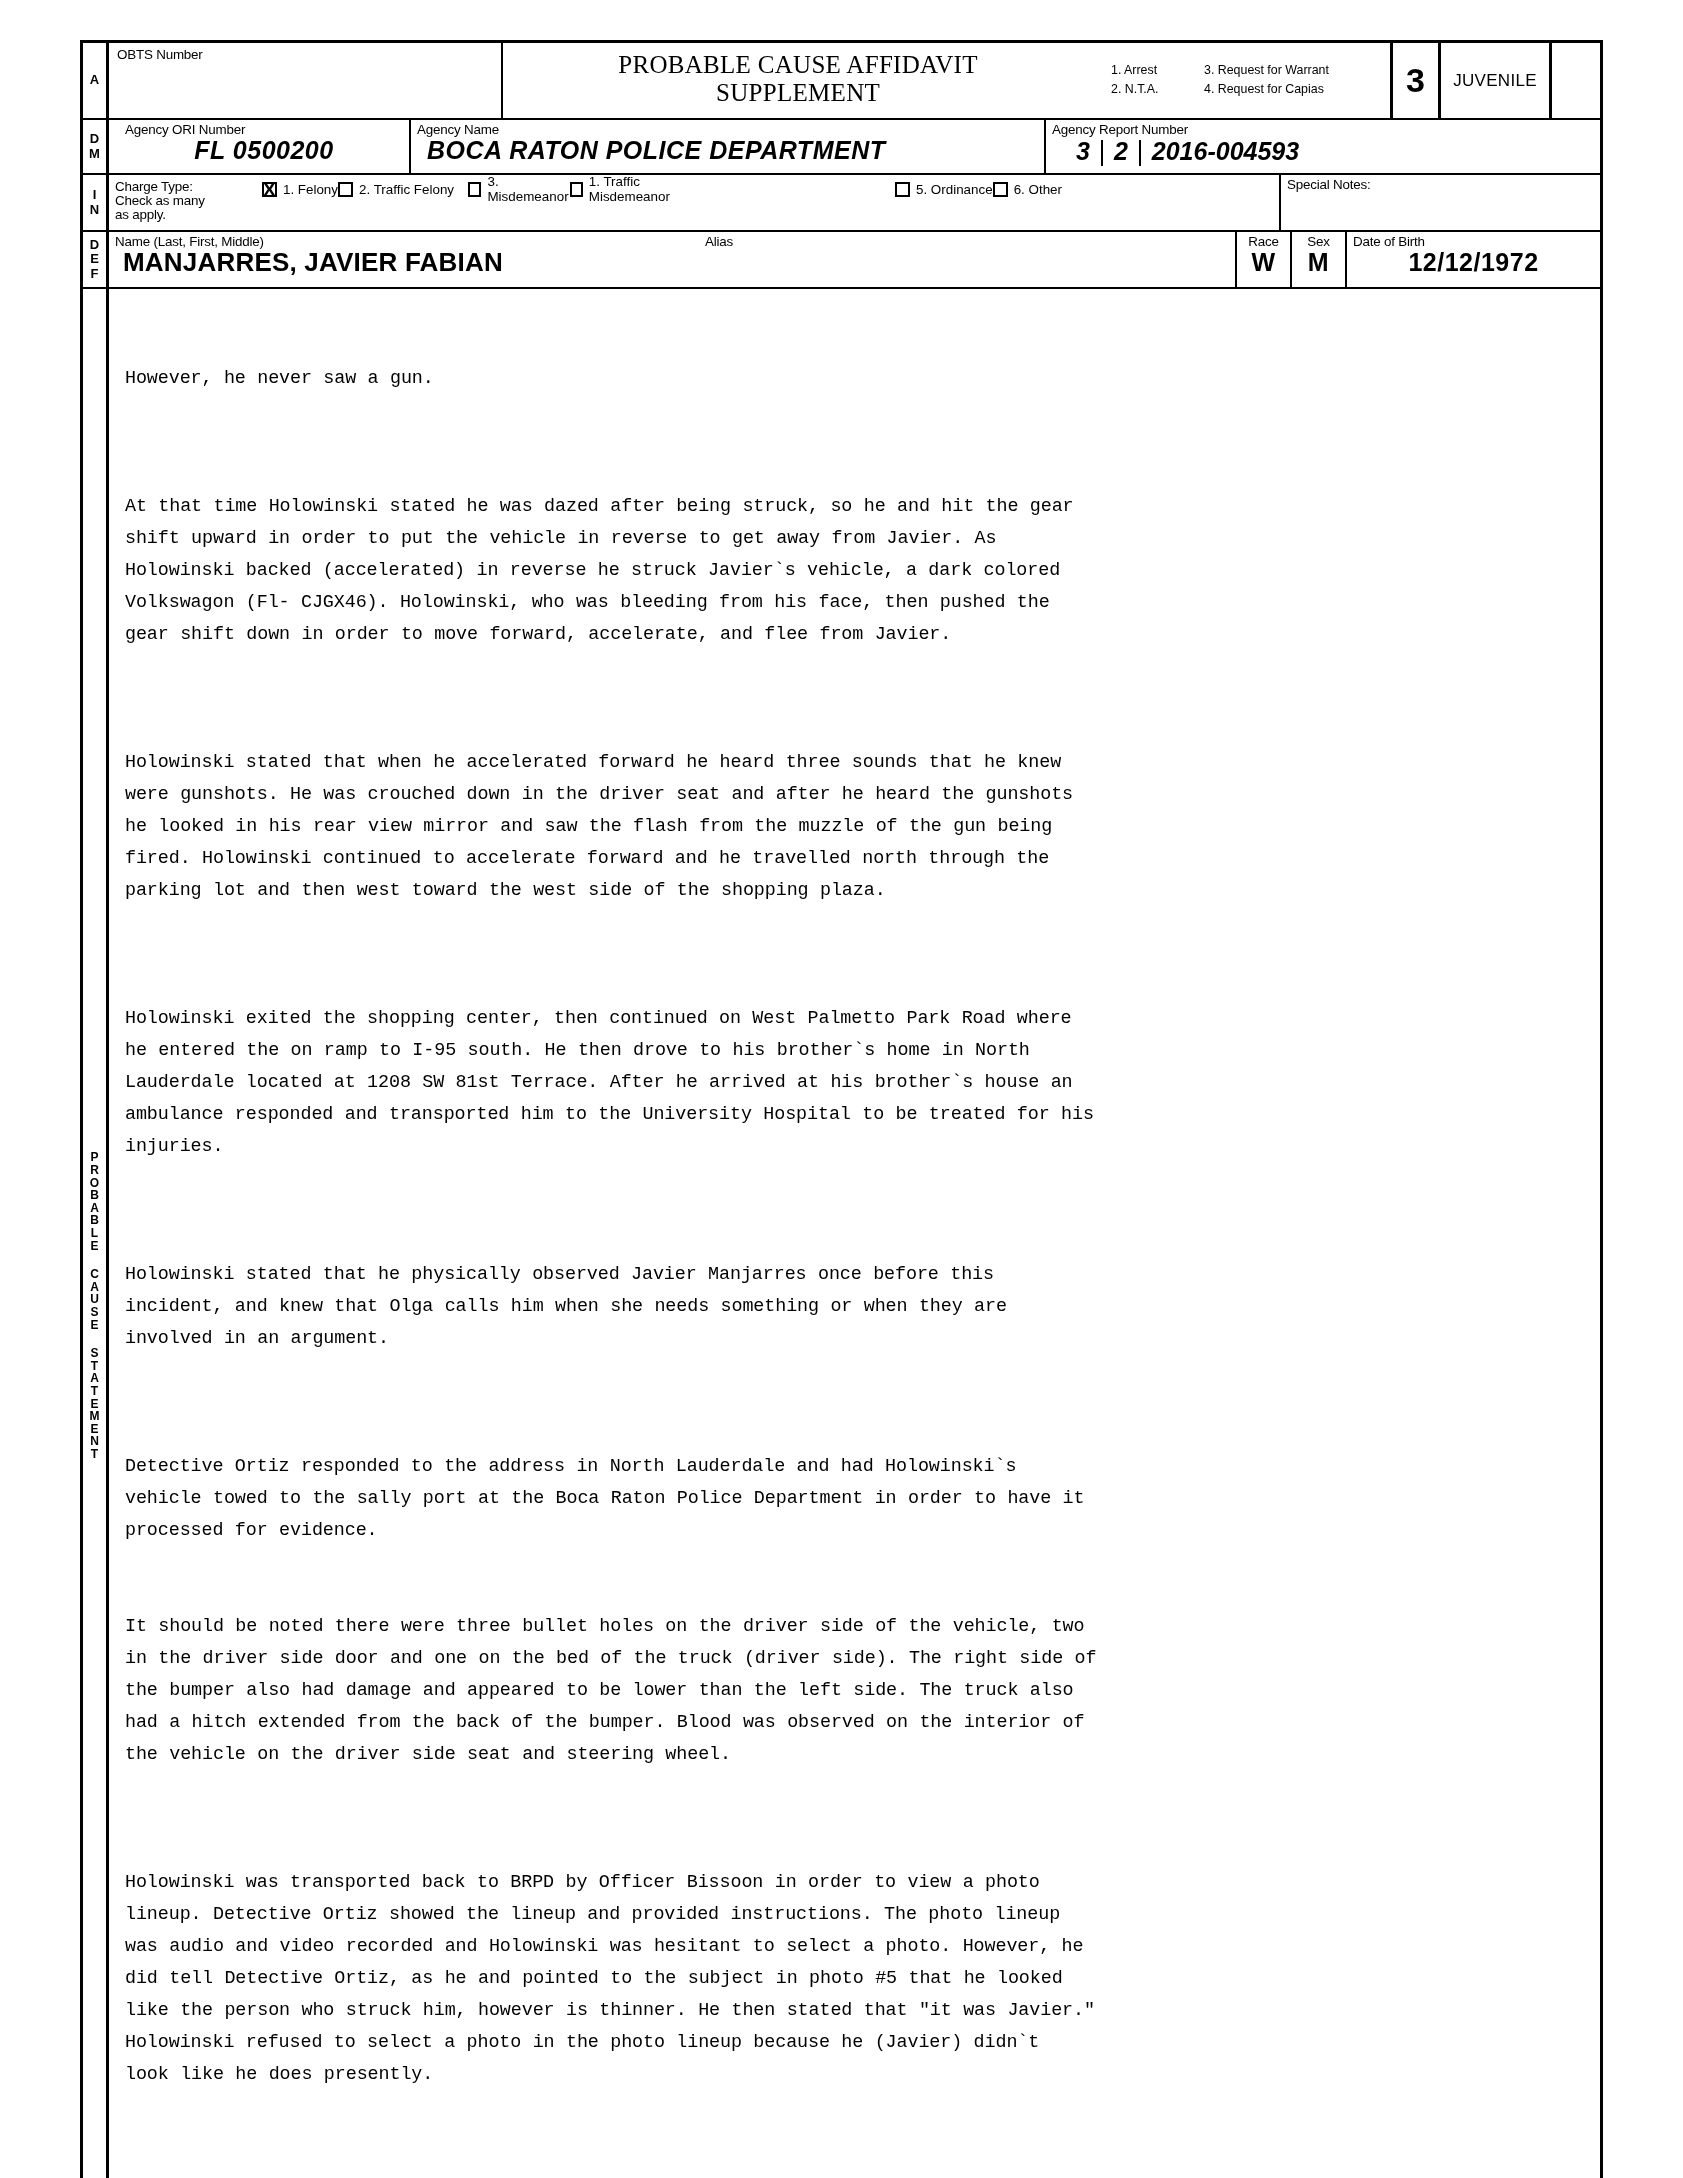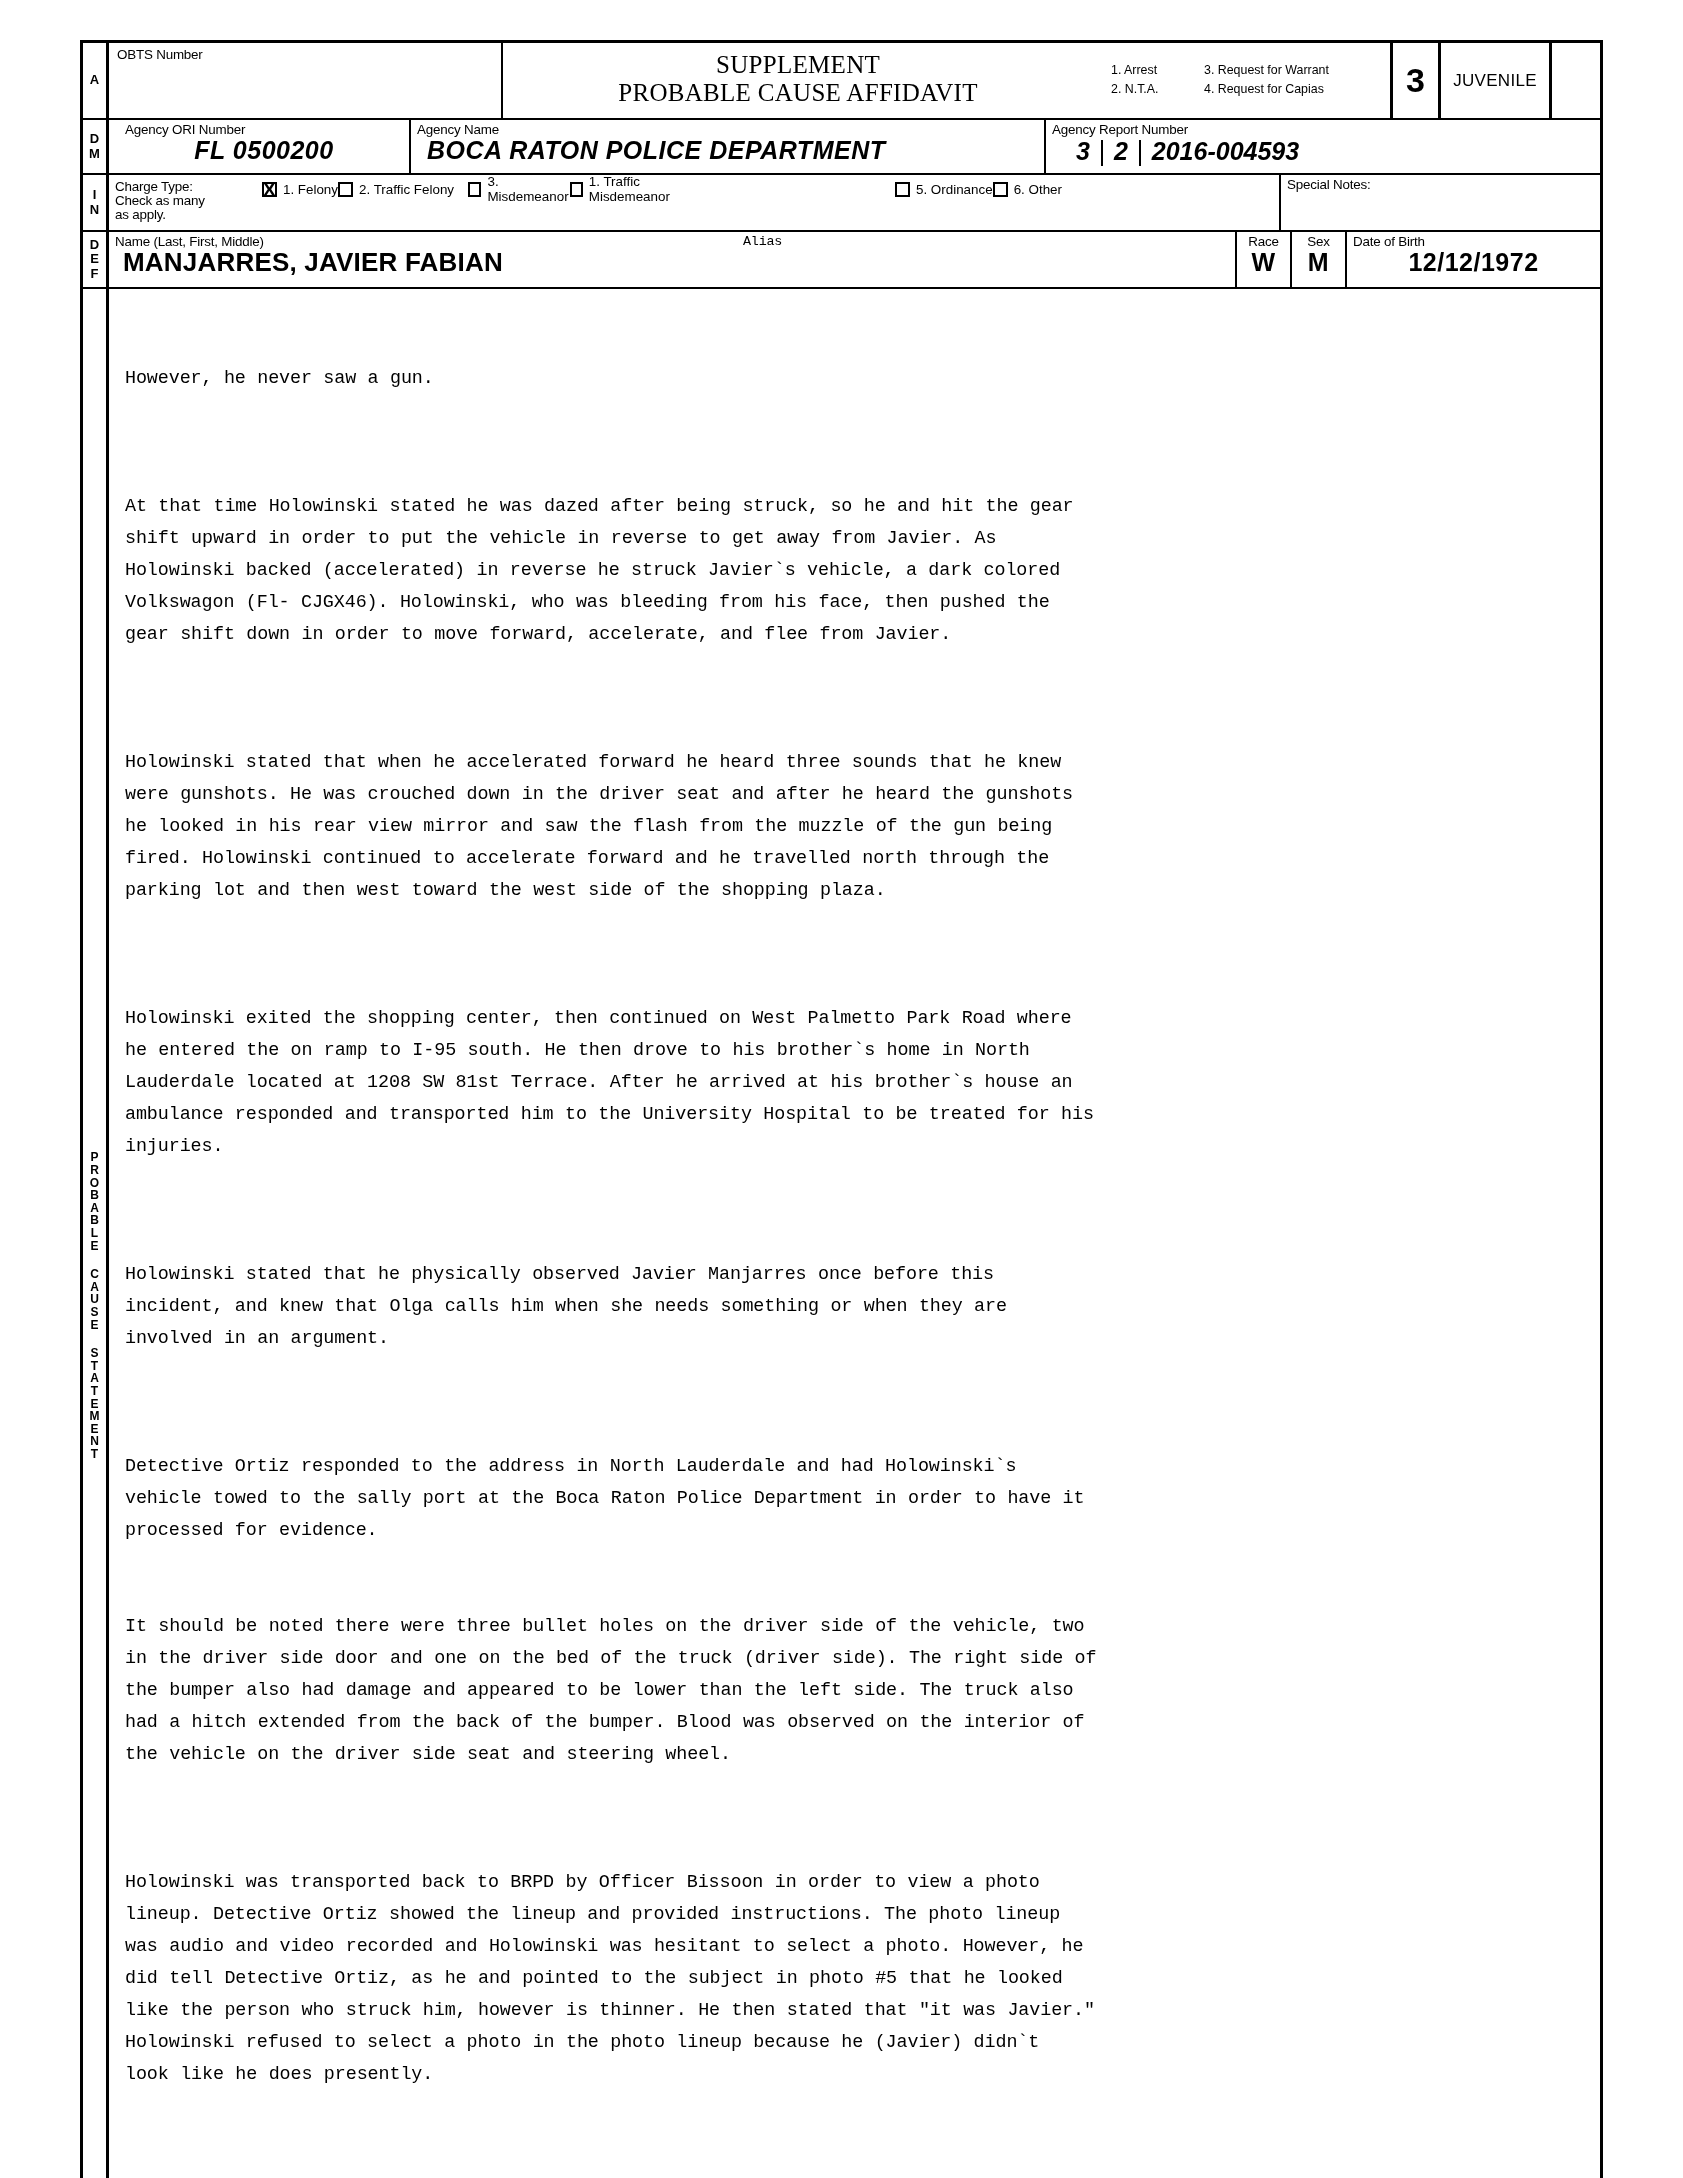--- a/index.html
+++ b/index.html
@@ -89,21 +89,21 @@
   .box.checked::after {
     content: "X"; position:absolute; font-size: 19px; font-weight:bold;
     font-family: "Liberation Sans", sans-serif; line-height: 13px;
   }
   .otherline { flex:1; border-bottom: 2px solid #000; margin-left:8px; height: 14px; }
 
   
   .def-row { height: 57px; }
   .nm { flex: 1; }
   .nm .val { font-size: 26px; font-style: normal; letter-spacing: 0.2px; }
-  .alias-lbl { position:absolute; left: 634px; top: 3px; font-family: Liberation Mono, monospace; }
+  .alias-lbl { position:absolute; left: 596px; top: 3px; }
   .race, .sex { width: 55px; text-align:center; }
   .dob { width: 253px; }
   .race .val, .sex .val, .dob .val { font-style: normal; }
   .race .lbl, .sex .lbl, .dob .lbl { text-align:center; }
   .dob .lbl { text-align:left; }
   .dob .val { text-align:center; }
 
   
   .narr-row { }
   .narr-side { font-size: 12px; line-height: 1.05; letter-spacing: 0; justify-content: center; }
@@ -131,22 +131,22 @@
       <div class="sidecol" style="border-bottom:2.5px solid #000;">
         <span>A</span>
       </div>
       <div class="hdr-main">
         <div class="obts">
           <div class="lbl">OBTS Number</div>
           <div class="val"></div>
         </div>
         <div class="title-zone" style="border-bottom:2.5px solid #000;">
           <div class="title-c">
+            <div>PROBABLE CAUSE AFFIDAVIT</div>
             <div>SUPPLEMENT</div>
-            <div>PROBABLE CAUSE AFFIDAVIT</div>
           </div>
           <div class="type-list">
             <div class="tl-row">
               <div class="tl-a">1. Arrest</div>
               <div class="tl-b">3. Request for Warrant</div>
             </div>
             <div class="tl-row">
               <div class="tl-a">2. N.T.A.</div>
               <div class="tl-b">4. Request for Capias</div>
             </div>

